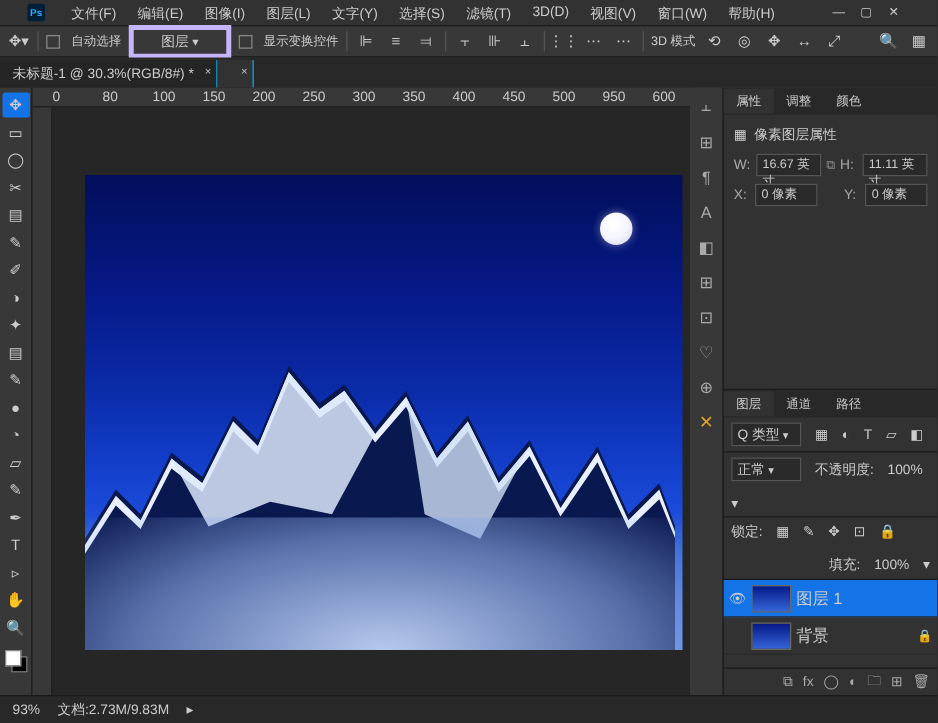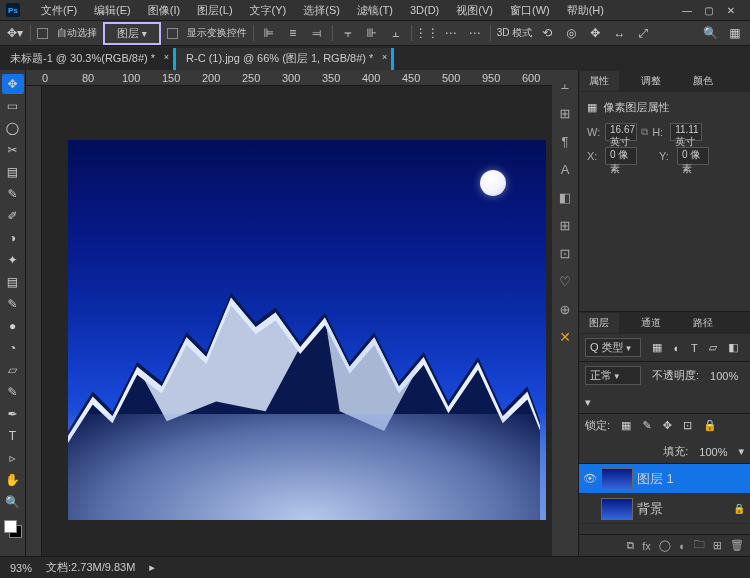--- a/index.html
+++ b/index.html
@@ -1,29 +1,29 @@
 <!DOCTYPE html>
 <html><head>
 <meta charset="utf-8">
 <style>
 *{margin:0;padding:0;box-sizing:border-box;font-family:"Microsoft YaHei",sans-serif;font-size:11px;color:#ccc;user-select:none}
 body{background:#323232;width:750px;height:578px;overflow:hidden;display:flex;flex-direction:column}
-.titlebar{height:20px;background:#323232;display:flex;align-items:center;padding:0 6px;gap:2px}
+.titlebar{height:20px;background:#323232;display:flex;align-items:center;padding:0 22px;gap:2px}
 .titlebar .logo{width:14px;height:14px;background:#001e36;border-radius:2px;display:flex;align-items:center;justify-content:center;color:#31a8ff;font-size:8px;font-weight:bold;margin-right:6px}
 .menubar{height:22px;display:flex;align-items:center;gap:3px;padding-left:6px}
 .menu-item{padding:3px 7px;cursor:pointer;font-size:11px}
 .win-controls{margin-left:auto;display:flex;gap:12px;padding-right:8px}
 .win-btn{width:10px;height:10px;cursor:pointer;font-size:10px;display:flex;align-items:center;justify-content:center}
 .optbar{height:26px;background:#383838;display:flex;align-items:center;padding:0 6px;gap:6px;border-top:1px solid #1a1a1a;border-bottom:1px solid #1a1a1a}
 .opt-icon{width:18px;height:18px;display:flex;align-items:center;justify-content:center;font-size:12px;cursor:pointer}
 .opt-sep{width:1px;height:16px;background:#555}
 .opt-label{font-size:10px}
-.opt-btn{padding:2px 12px;border:2px solid #c4b5fd;font-size:10px;cursor:pointer}
+.opt-btn{padding:2px 22px;border:4px solid #c4b5fd;font-size:10px;cursor:pointer}
 .tabstrip{height:24px;background:#282828;display:flex;align-items:flex-end}
-.doc-tab{height:22px;padding:3px 18px 13px 10px;font-size:10px;position:relative;cursor:pointer;background:#252525;border-right:3px solid #0ea5e9}
+.doc-tab{height:22px;padding:3px 18px 13px 10px;font-size:10px;position:relative;cursor:pointer;background:#252525;border-right:1px solid #0ea5e9}
 .doc-tab.active{background:#323232}
 .doc-tab .x{position:absolute;right:4px;top:4px;font-size:9px}
 .main{flex:1;display:flex;overflow:hidden}
 .toolbox{width:26px;background:#383838;display:flex;flex-direction:column;align-items:center;padding-top:4px;gap:2px;border-right:1px solid #1a1a1a}
 .tool{width:22px;height:20px;display:flex;align-items:center;justify-content:center;cursor:pointer;font-size:12px;border-radius:2px}
 .tool.active{background:#1473e6}
 .swatch{width:18px;height:18px;margin-top:6px;position:relative}
 .swatch .fg{width:13px;height:13px;background:#fff;border:1px solid #888;position:absolute;top:0;left:0}
 .swatch .bg{width:13px;height:13px;background:#000;border:1px solid #888;position:absolute;bottom:0;right:0}
 .canvas-area{flex:1;background:#262626;position:relative;overflow:hidden}
@@ -31,27 +31,27 @@
 .ruler-tick{width:40px;flex-shrink:0}
 .ruler-v{width:16px;background:#383838;border-right:1px solid #1a1a1a;position:absolute;left:0;top:16px;bottom:0}
 .canvas{position:absolute;left:42px;top:70px;width:478px;height:380px;background:linear-gradient(to bottom,#020e5a 0%,#061988 25%,#0a2ba8 45%,#123dc8 60%,#1a4ad8 70%,#3465d8 80%,#5884e0 100%);overflow:hidden}
 .moon{position:absolute;right:40px;top:30px;width:26px;height:26px;border-radius:50%;background:radial-gradient(circle at 40% 35%,#fff 0%,#f5f5ff 50%,#d0d0e8 100%);box-shadow:0 0 8px rgba(255,255,255,.4)}
 .mountain{position:absolute;bottom:0;left:0;right:0;height:65%}
 .clouds{position:absolute;bottom:0;left:0;right:0;height:28%;background:radial-gradient(ellipse at 50% 100%,rgba(200,220,255,.9),rgba(140,170,230,.6) 60%,transparent)}
 .right-strip{width:26px;background:#383838;display:flex;flex-direction:column;align-items:center;padding-top:6px;gap:10px}
 .rs-icon{width:18px;height:18px;display:flex;align-items:center;justify-content:center;font-size:13px;cursor:pointer;color:#aaa}
 .rs-icon.gold{color:#e8a030;font-size:14px}
 .rpanels{width:172px;background:#323232;display:flex;flex-direction:column;border-left:1px solid #1a1a1a}
-.panel-tabs{height:22px;display:flex;align-items:center;background:#282828;gap:12px}
+.panel-tabs{height:22px;display:flex;align-items:center;background:#282828;gap:0}
 .ptab{padding:3px 10px;font-size:10px;cursor:pointer}
 .ptab.active{background:#323232}
 .panel-body{padding:8px;font-size:10px}
 .prop-row{display:flex;align-items:center;gap:4px;margin-bottom:6px}
 .prop-label{width:14px;color:#aaa}
-.prop-input{width:32px;height:18px;background:#2a2a2a;border:1px solid #555;padding:0 4px;font-size:10px}
+.prop-input{width:52px;height:18px;background:#2a2a2a;border:1px solid #555;padding:0 4px;font-size:10px}
 .link-icon{font-size:10px;color:#888;cursor:pointer}
 .layers-panel{margin-top:auto;border-top:1px solid #1a1a1a}
 .layer-opts{padding:4px 6px;display:flex;align-items:center;gap:11px;flex-wrap:wrap;font-size:9px;border-bottom:1px solid #1a1a1a}
 .layer-select{background:#2a2a2a;border:1px solid #555;padding:1px 4px;font-size:9px;width:56px}
 .layer-list{min-height:70px}
 .layer-row{height:30px;display:flex;align-items:center;padding:0 4px;gap:4px;border-bottom:1px solid #2a2a2a}
 .layer-row.selected{background:#1473e6}
 .layer-eye{width:14px;font-size:11px;text-align:center;cursor:pointer}
 .layer-thumb{width:32px;height:22px;background:linear-gradient(to bottom,#061988,#3465d8);border:1px solid #666}
 .layer-name{font-size:13px}
@@ -112,21 +112,21 @@
   <span class="opt-icon">◎</span>
   <span class="opt-icon">✥</span>
   <span class="opt-icon">↔</span>
   <span class="opt-icon">⤢</span>
   <span style="margin-left:auto" class="opt-icon">🔍</span>
   <span class="opt-icon">▦</span>
 </div>
 
 <div class="tabstrip" id="tabstrip">
     <div class="doc-tab"><span>未标题-1 @ 30.3%(RGB/8#) *</span><span class="x">×</span></div>
-    <div class="doc-tab active"><span>R-C (1).jpg @ 66% (图层 1, RGB/8#) *</span><span class="x">×</span></div>
+    <div class="doc-tab active"><span class="x">×</span></div>
   </div>
 
 <div class="main">
   <div class="toolbox" id="toolbox">
       <div class="tool active">✥</div>
       <div class="tool">▭</div>
       <div class="tool">◯</div>
       <div class="tool">✂</div>
       <div class="tool">▤</div>
       <div class="tool">✎</div>

